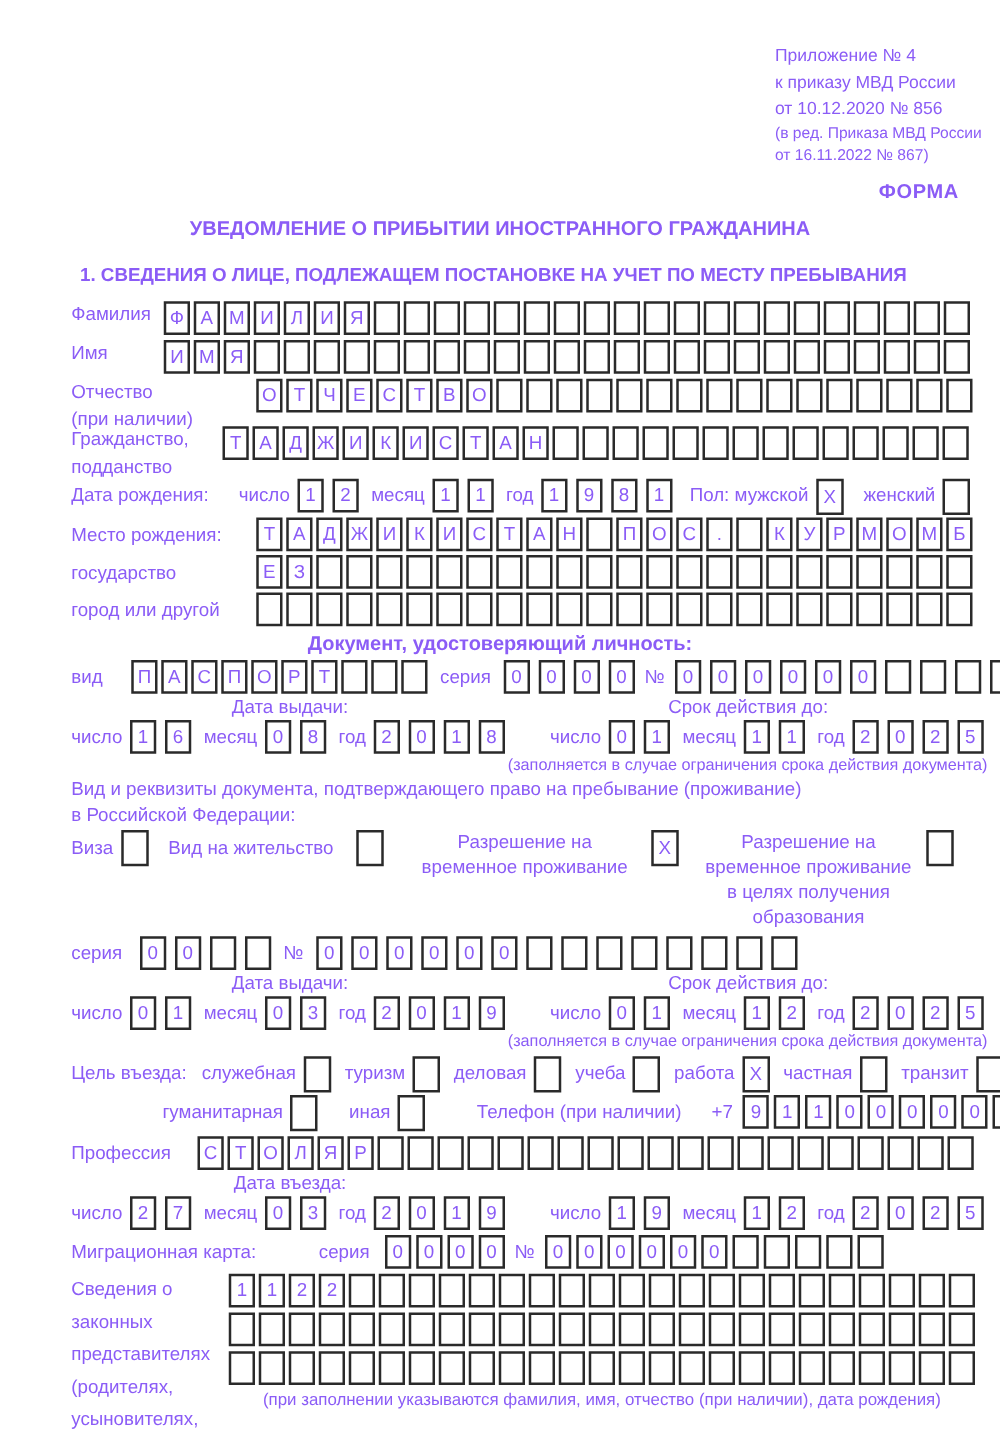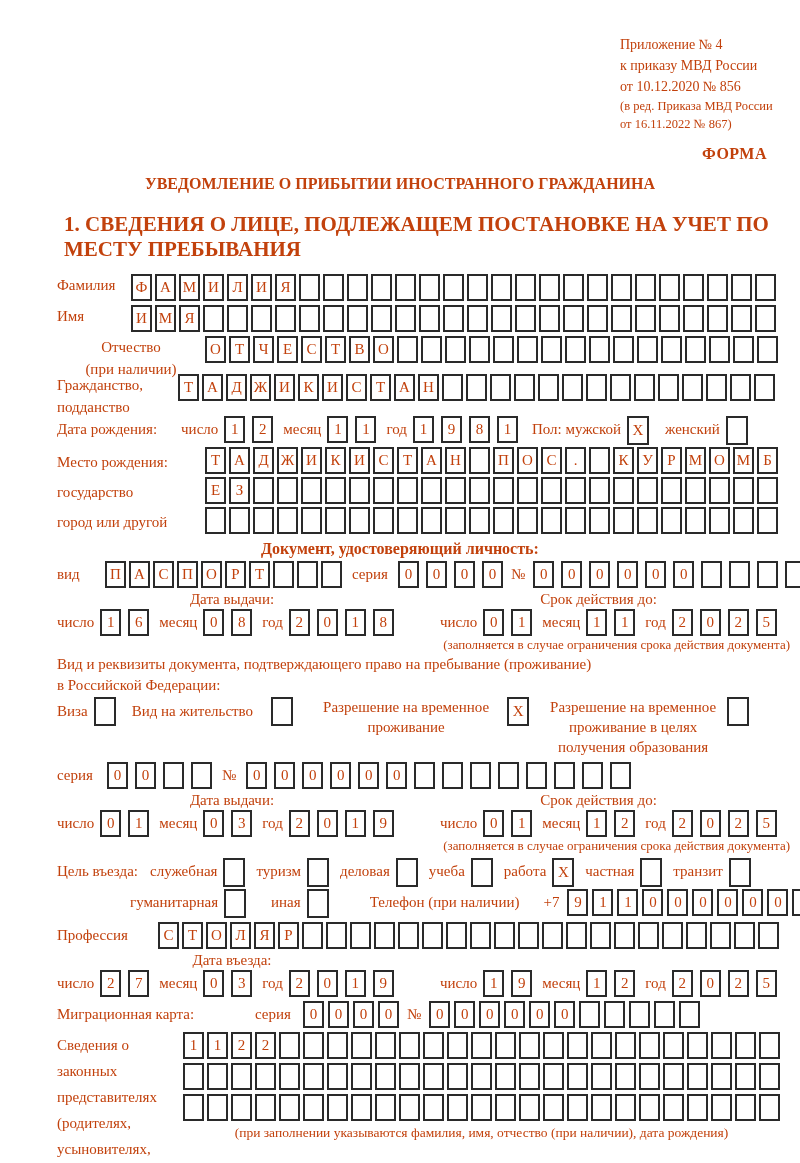--- a/index.html
+++ b/index.html
@@ -1,31 +1,31 @@
 <!DOCTYPE html>
 <html><head>
 <meta charset="utf-8">
 <style>
   * { box-sizing: border-box; }
   html,body { margin:0; padding:0; background:#ffffff; }
   .page {
     width:800px; height:1163px; background:#ffffff; overflow:hidden;
-    font-family:Liberation Serif, serif; color:#c2410c;
+    font-family:Liberation Sans, sans-serif; color:#8b5cf6;
     position:relative;
   }
   .doc-ref { margin:34px 0 0 620px; font-size:14px; line-height:21px; }
   .doc-ref .sub { font-size:12.5px; line-height:18px; }
   .doc-ref .sub:first-of-type { margin-top:5px; }
   .forma { margin-top:12px; padding-right:33px; text-align:right;
            font-weight:bold; font-size:16px; letter-spacing:0.5px; }
   .title { margin-top:8px; text-align:center; font-weight:bold;
            font-size:16px; line-height:25px; }
   .u-line { display:inline-block; width:58px; border-bottom:2px solid #333;
             height:14px; margin-left:10px; }
-  .sec-head { margin-top:16px; padding:0 4px 0 64px; font-weight:bold; font-size:21px; }
+  .sec-head { margin-top:16px; padding:0 4px 0 64px; font-weight:bold; font-size:15px; }
   .form-body { padding:0 10px 0 57px; font-size:15px; }
 
   .row { display:flex; align-items:flex-start; }
   .lbl { flex:none; font-size:15px; line-height:22px; }
   .cells { display:flex; gap:3px; flex:none; }
   .cell { flex:none; width:21px; height:27px; border:2px solid #2a2a2a;
           display:flex; align-items:center; justify-content:center;
           font-size:15px; background:#fff; }
   .dts { gap:7px; }
   .dlbl { flex:none; line-height:27px; margin:0 6px 0 10px; }
@@ -134,21 +134,21 @@
           <span class="cell"></span>
           <span class="cell"></span>
           <span class="cell"></span>
           <span class="cell"></span>
           <span class="cell"></span>
           <span class="cell"></span>
         </span>
     </div>
 
     <div class="row h38" style="margin-top:4px;">
-      <span class="lbl" style="width:148px;text-align:center;">
+      <span class="lbl" style="width:148px;">
         <span style="display:block;">Отчество</span>
         <span style="display:block;">(при наличии)</span>
       </span>
       <span class="cells">
           <span class="cell">О</span>
           <span class="cell">Т</span>
           <span class="cell">Ч</span>
           <span class="cell">Е</span>
           <span class="cell">С</span>
           <span class="cell">Т</span>

